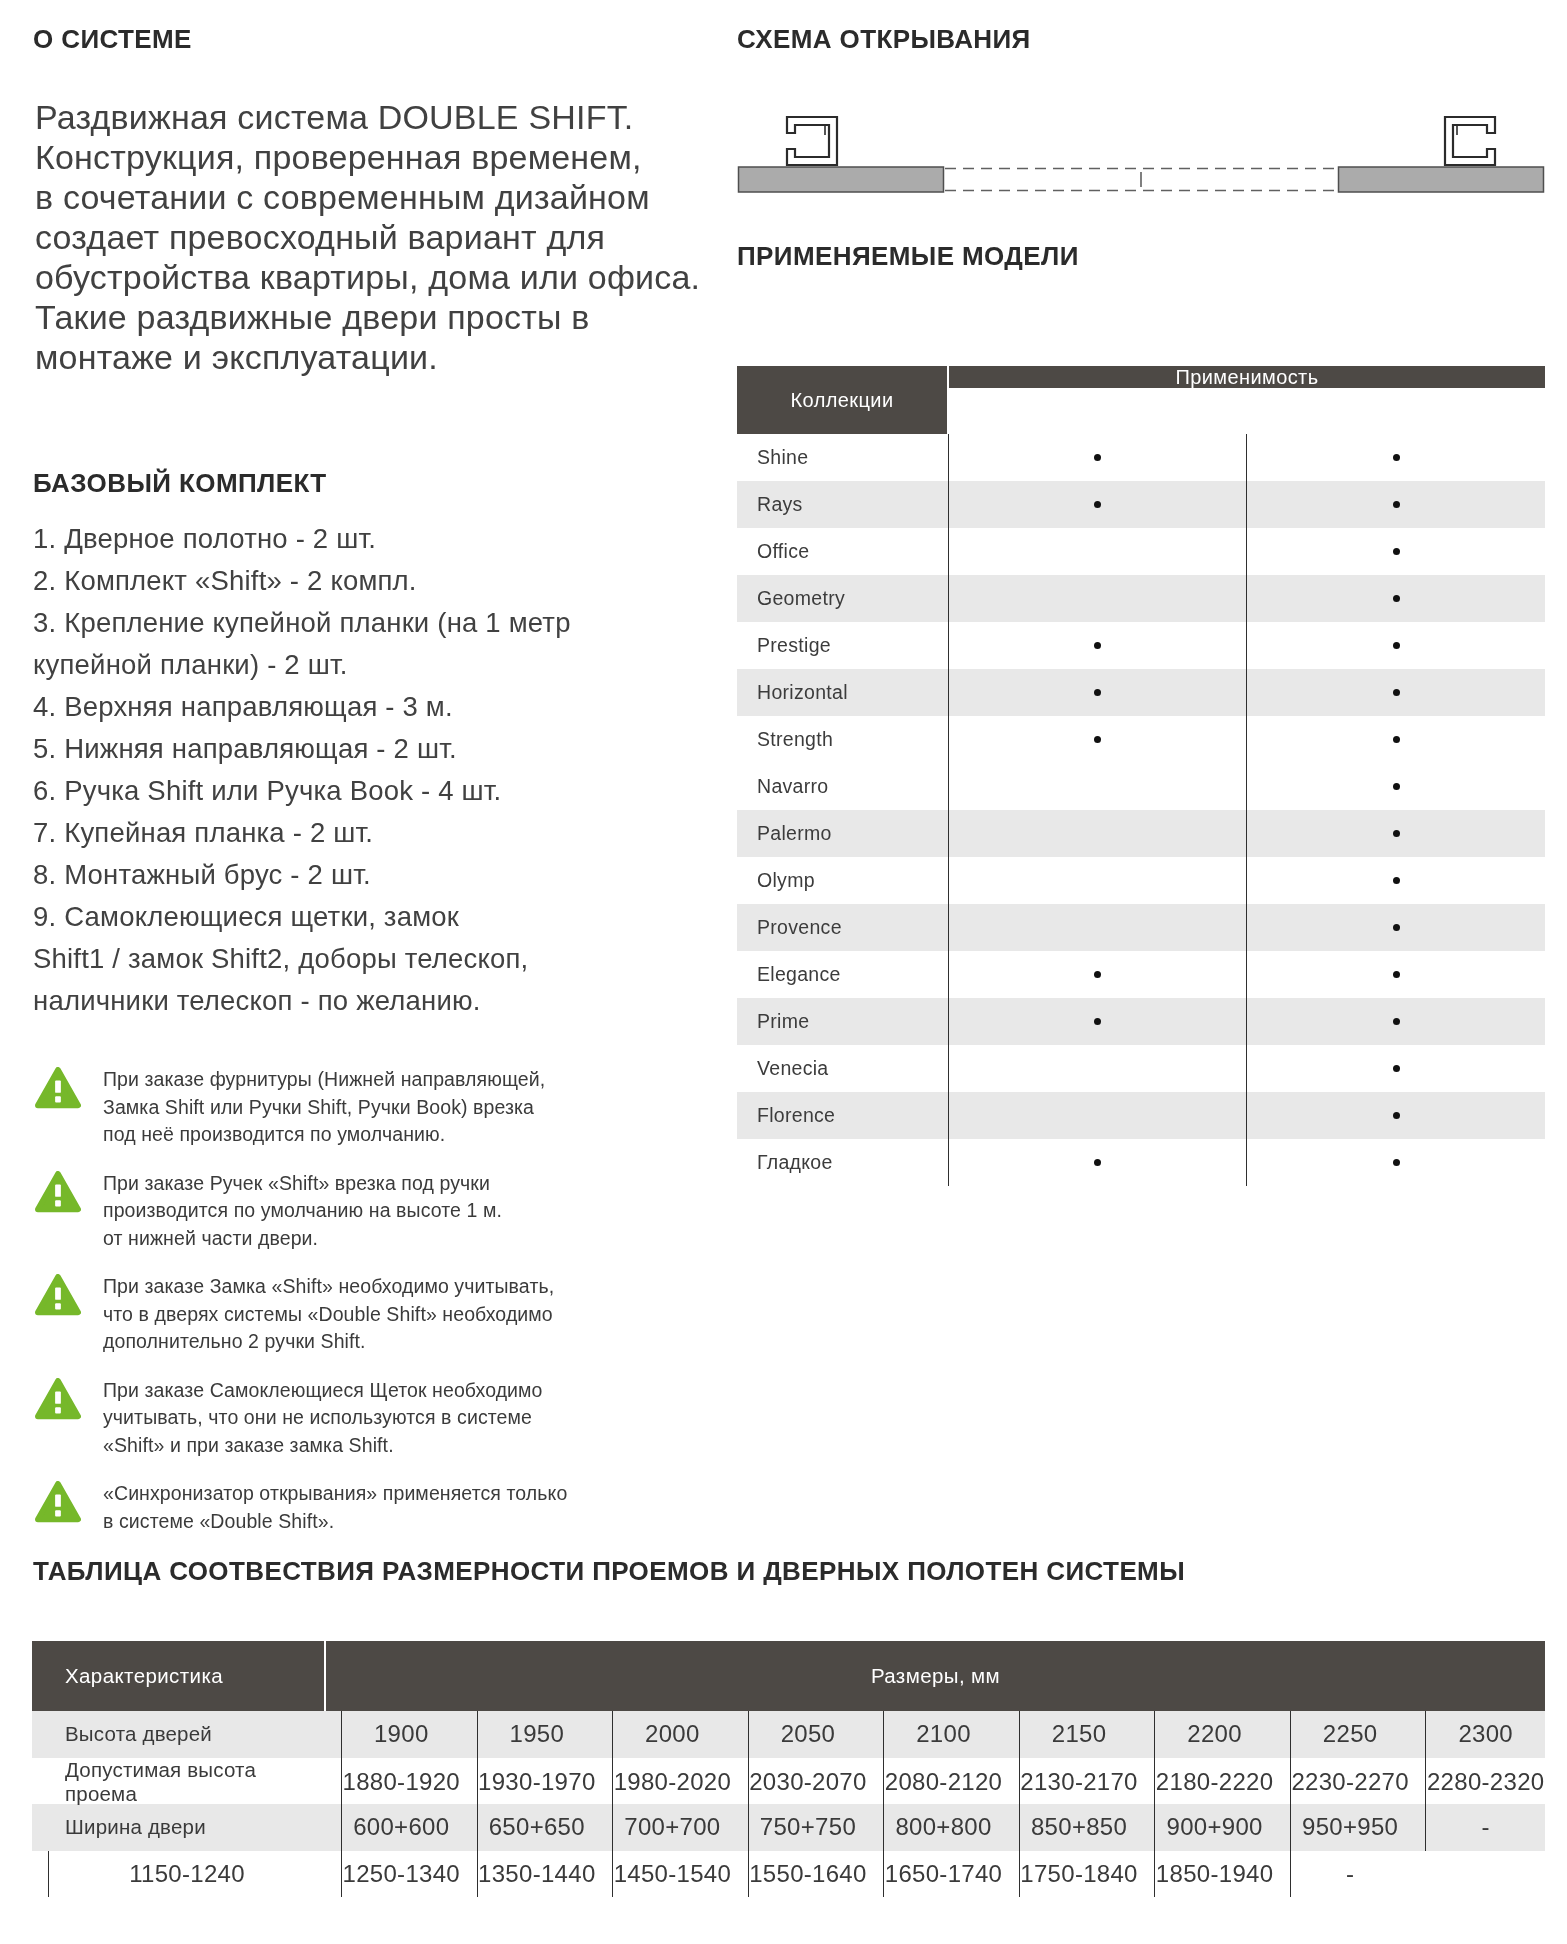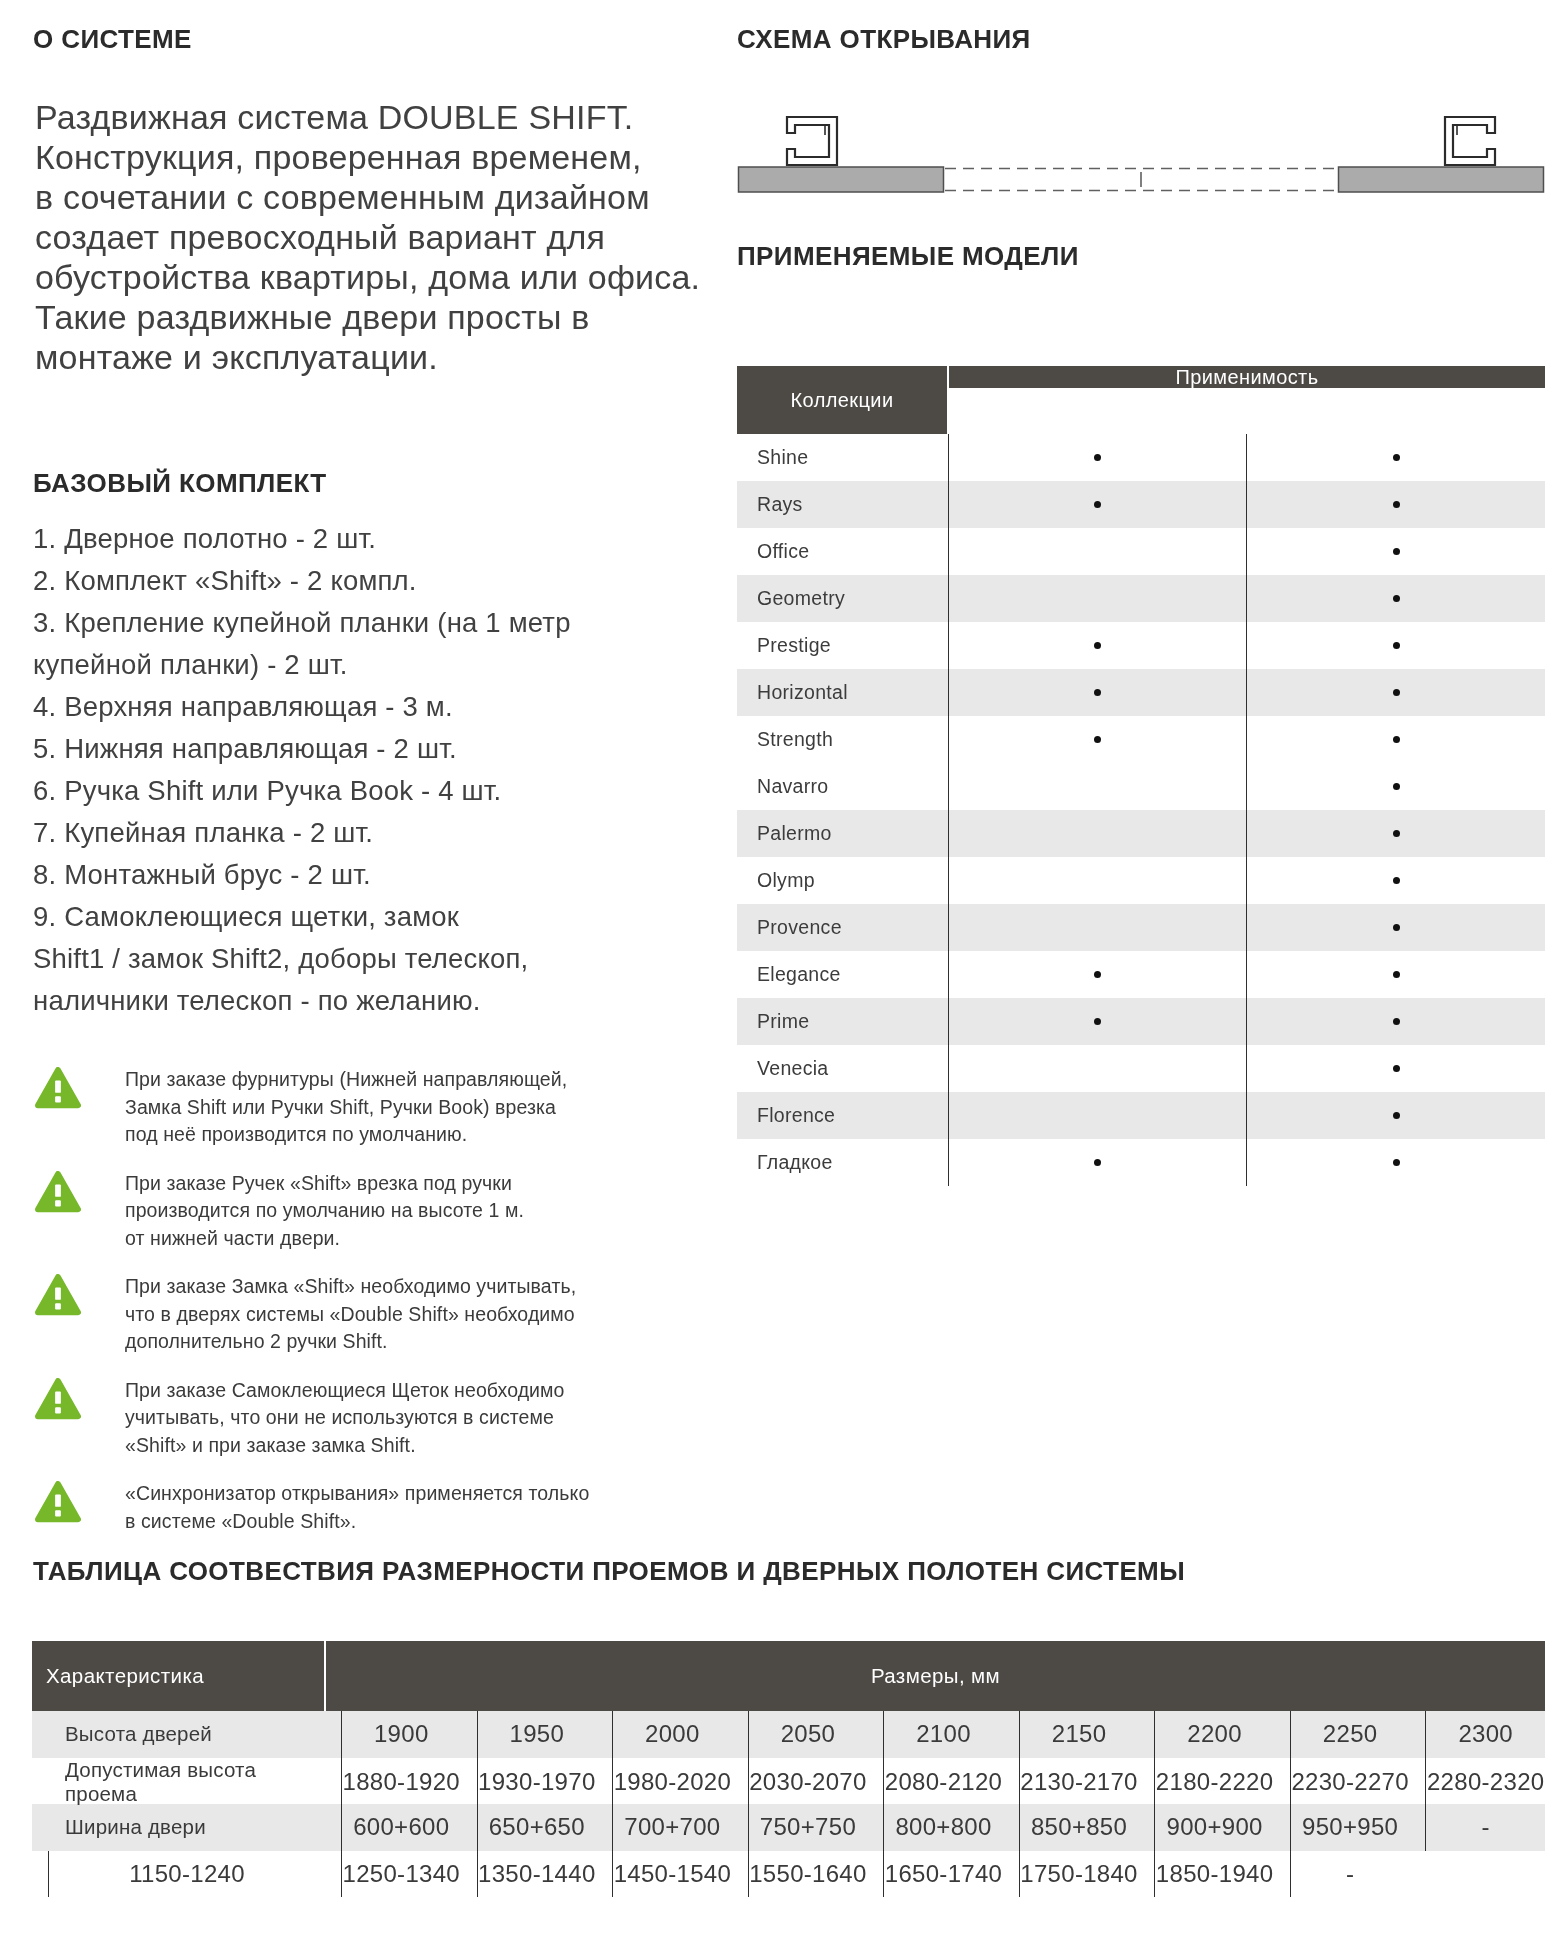--- a/index.html
+++ b/index.html
@@ -17,21 +17,21 @@
     position:absolute; left:35px; top:97px; width:680px;
     font-size:34px; font-weight:300; line-height:40px;
     color:#414141; white-space:pre-line; letter-spacing:0.2px;
   }
   .kit-list { position:absolute; left:33px; top:518px; width:690px; }
   .kit-item {
     font-size:27.5px; font-weight:300; line-height:42px;
     color:#414141; white-space:pre-line; letter-spacing:0.2px;
   }
   .warnings { position:absolute; left:35px; top:1066px; width:650px; }
-  .warning { display:flex; align-items:flex-start; margin-bottom:21px;gap:22px; }
+  .warning { display:flex; align-items:flex-start; margin-bottom:21px; }
   .warning-icon { flex:none; width:46px; height:43px; margin-top:1px; }
   .warning-text {
     margin-left:22px; font-size:19.5px; line-height:27.5px;
     color:#3b3b3b; white-space:pre-line; font-weight:400; letter-spacing:0.1px;
   }
   
   .diagram { position:absolute; left:737px; top:95px; width:808px; height:100px; }
   
   .m-table { position:absolute; left:737px; top:318px; width:808px; }
   .m-header {
@@ -56,21 +56,21 @@
     border-left:1.5px solid #2f2f2f;
   }
   .m-dot { width:7px; height:7px; border-radius:50%; background:#111; }
   
   .s-table { position:absolute; left:32px; top:1641px; width:1513px; }
   .s-header { display:grid; grid-template-columns:292px 1219px; gap:2px; background:#fff; height:70px; }
   .s-h-cell {
     background:var(--hdr); color:#fff; font-size:20.5px; font-weight:300;
     display:flex; align-items:center; letter-spacing:0.4px;
   }
-  .s-h-char { padding-left:14px; }
+  .s-h-char { padding-left:33px; }
   .s-h-sizes { justify-content:center; }
   .s-row { display:grid; grid-template-columns:293px repeat(9,1fr); height:46.5px; background:#fff; }
   .s-row.shaded { background:#e8e8e8; }
   .s-label {
     display:flex; align-items:center; padding-left:33px;
     font-size:20.5px; font-weight:400; color:#3a3a3a; letter-spacing:0.2px;
   }
   .s-cell {
     display:flex; align-items:center; justify-content:center;
     font-size:24px; font-weight:400; color:#3a3a3a;

